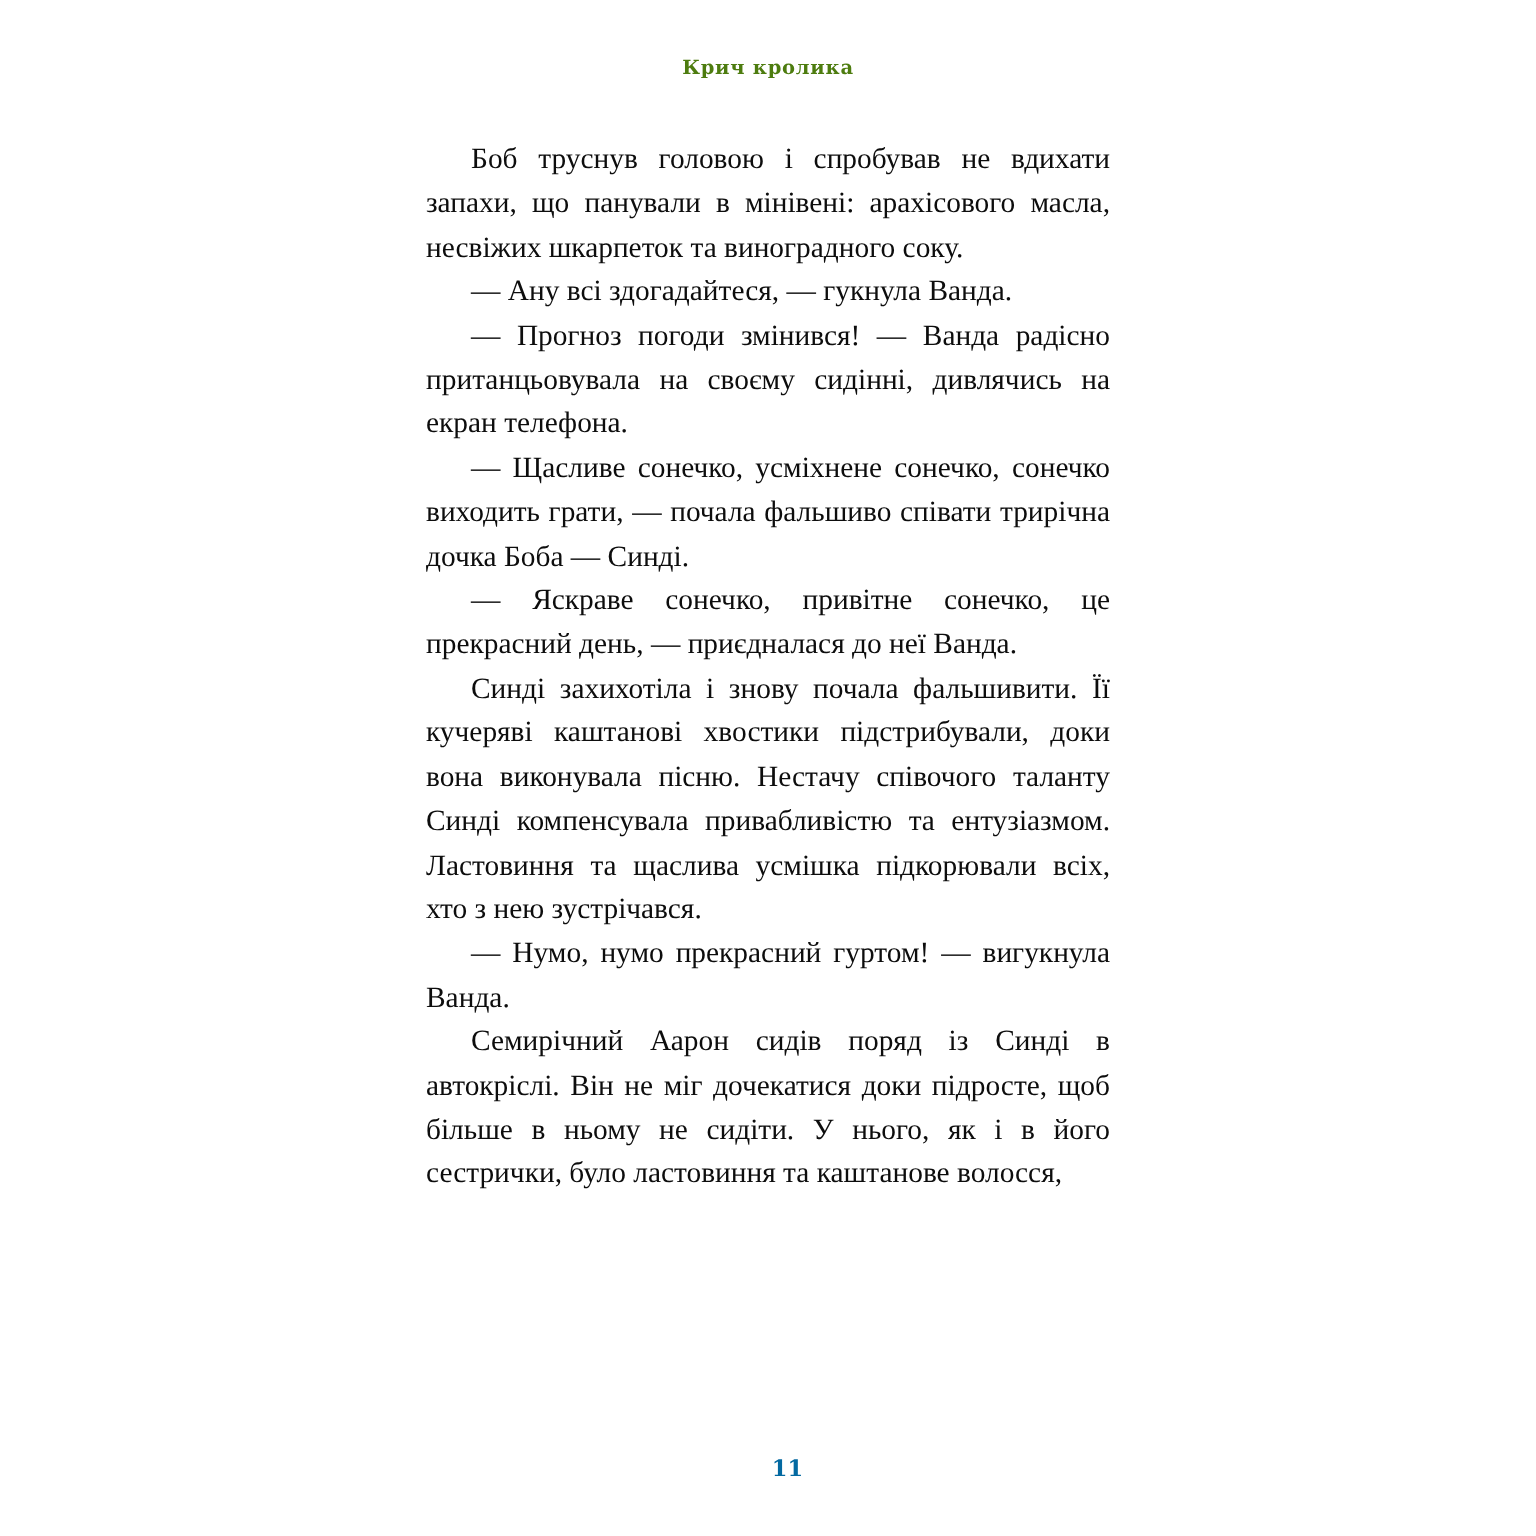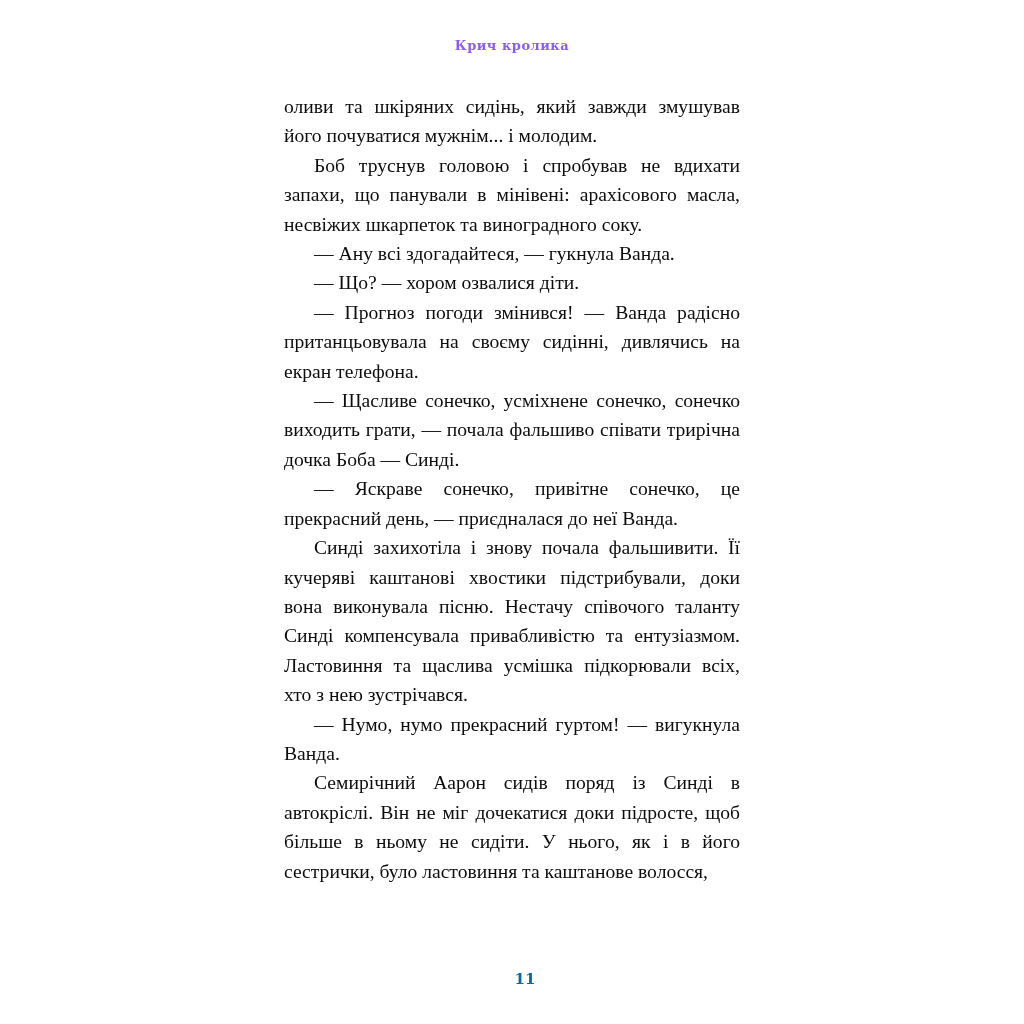--- a/index.html
+++ b/index.html
@@ -19,21 +19,21 @@
   .running-head {
     position: absolute;
     top: 38px;
     left: 0;
     width: 100%;
     text-align: center;
     font-family: "DejaVu Serif", "Liberation Serif", serif;
     font-weight: bold;
     font-size: 13px;
     letter-spacing: 0.5px;
-    color: #8b5cf6;
+    color: #4d7c0f;
   }
   .text-block {
     position: absolute;
     top: 92px;
     left: 284px;
     width: 456px;
   }
   .text-block p {
     margin: 0;
     font-size: 19.6px;
@@ -59,24 +59,22 @@
   }
 </style>
 </head>
 <body>
 
 <div class="page">
 
   <div class="running-head">Крич кролика</div>
 
   <div class="text-block">
-    <p class="">оливи та шкіряних сидінь, який завжди змушував його почуватися мужнім... і молодим.</p>
     <p class="indent">Боб труснув головою і спробував не вдихати запахи, що панували в мінівені: арахісового масла, несвіжих шкарпеток та виноградного соку.</p>
     <p class="indent">— Ану всі здогадайтеся, — гукнула Ванда.</p>
-    <p class="indent">— Що? — хором озвалися діти.</p>
     <p class="indent">— Прогноз погоди змінився! — Ванда радісно пританцьовувала на своєму сидінні, дивлячись на екран телефона.</p>
     <p class="indent">— Щасливе сонечко, усміхнене сонечко, сонечко виходить грати, — почала фальшиво співати трирічна дочка Боба — Синді.</p>
     <p class="indent">— Яскраве сонечко, привітне сонечко, це прекрасний день, — приєдналася до неї Ванда.</p>
     <p class="indent">Синді захихотіла і знову почала фальшивити. Її кучеряві каштанові хвостики підстрибували, доки вона виконувала пісню. Нестачу співочого таланту Синді компенсувала привабливістю та ентузіазмом. Ластовиння та щаслива усмішка підкорювали всіх, хто з нею зустрічався.</p>
     <p class="indent">— Нумо, нумо прекрасний гуртом! — вигукнула Ванда.</p>
     <p class="indent">Семирічний Аарон сидів поряд із Синді в автокріслі. Він не міг дочекатися доки підросте, щоб більше в ньому не сидіти. У нього, як і в його сестрички, було ластовиння та каштанове волосся,</p>
   </div>
 
   <div class="folio">11</div>
 

